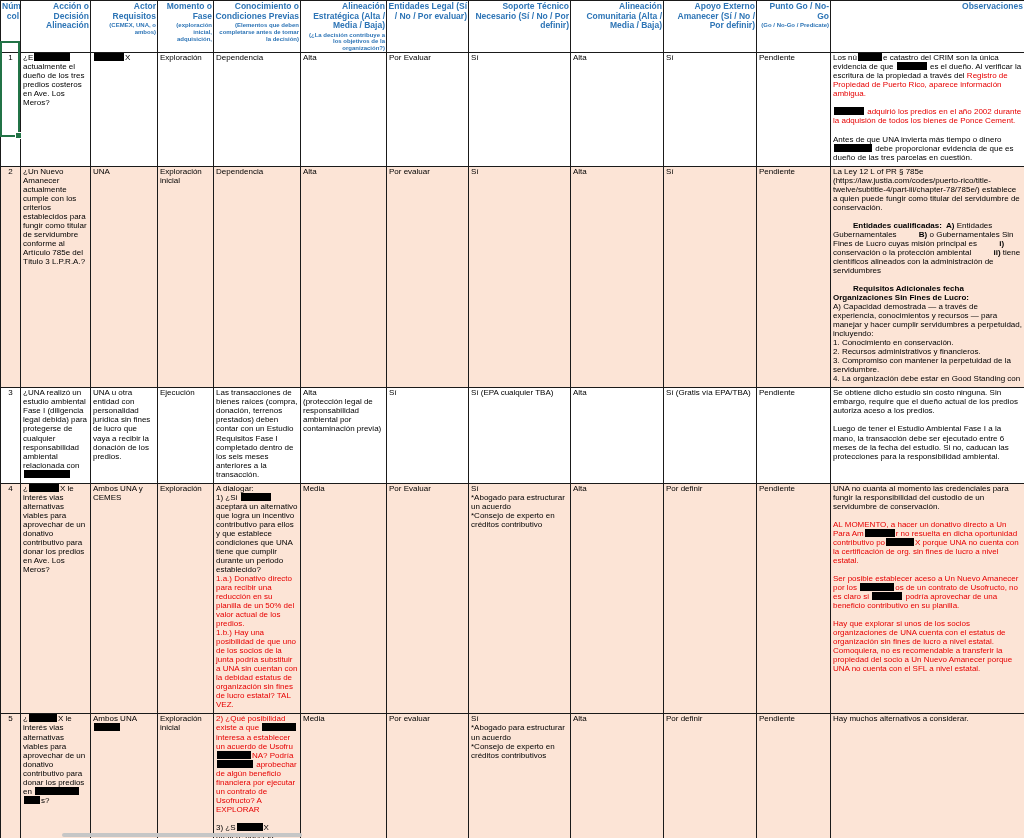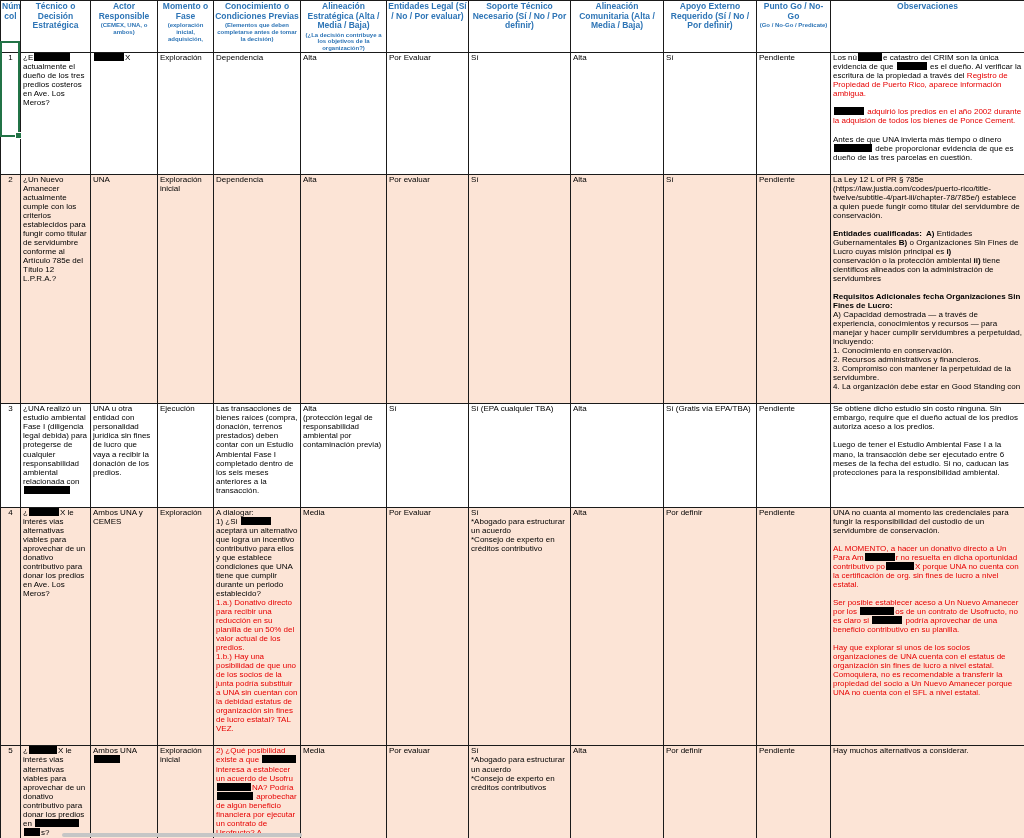--- a/index.html
+++ b/index.html
@@ -11,33 +11,33 @@
   html,body{margin:0;padding:0;}
   body{
     width:1024px;height:838px;position:relative;background:#fff;
     font-family:"Liberation Sans", sans-serif;
     overflow:hidden;
   }
   table{border-collapse:collapse;table-layout:fixed;width:1024px;}
   th,td{border:1px solid #1a1a1a;box-sizing:border-box;}
   th{
     color:var(--blue);font-weight:bold;font-size:8.5px;line-height:1.12;
-    vertical-align:top;text-align:center;padding:1px 1px 0 1px;overflow:hidden;
+    vertical-align:top;text-align:right;padding:1px 1px 0 1px;overflow:hidden;
     background:#fff;
   }
   .h-sub{font-size:6px;line-height:1.15;margin-top:1px;font-weight:bold;}
   td{
     vertical-align:top;font-size:8px;line-height:1.13;color:#000;
-    padding:0 2px 12px 2px;overflow:hidden;
+    padding:0 2px 4px 2px;overflow:hidden;
     white-space:pre-wrap;word-wrap:break-word;background:#fff;
   }
   td.num{text-align:center;padding:0;}
   tr.peach td{background:var(--peach);}
   .red{color:var(--red);}
-  .bold{font-weight:bold;}
+  .bold{font-weight:bold;margin-left:20px;}
   .redact{
     display:inline-block;height:8px;background:#000;
     vertical-align:-1px;margin:0 1px;
   }
   #selection{
     position:absolute;left:0px;top:41px;width:20px;height:96px;
     border:2px solid var(--green);pointer-events:none;box-sizing:border-box;
   }
   #selection .fill-handle{
     position:absolute;right:-4px;bottom:-4px;width:5px;height:5px;
@@ -66,24 +66,24 @@
         <col style="width:93px">
         <col style="width:74px">
         <col style="width:194px">
     </colgroup>
     <thead>
       <tr id="header-row" style="height:41px">
           <th>
             <div class="h-main">Núm col</div>
           </th>
           <th>
-            <div class="h-main">Técnico o Decisión Estratégica</div>
-          </th>
-          <th>
-            <div class="h-main">Actor Responsible</div>
+            <div class="h-main">Acción o Decisión Alineación</div>
+          </th>
+          <th>
+            <div class="h-main">Actor Requisitos</div>
             <div class="h-sub">(CEMEX, UNA, o ambos)</div>
           </th>
           <th>
             <div class="h-main">Momento o Fase</div>
             <div class="h-sub">(exploración inicial, adquisición,</div>
           </th>
           <th>
             <div class="h-main">Conocimiento o Condiciones Previas</div>
             <div class="h-sub">(Elementos que deben completarse antes de tomar la decisión)</div>
           </th>
@@ -94,21 +94,21 @@
           <th>
             <div class="h-main">Entidades Legal (Sí / No / Por evaluar)</div>
           </th>
           <th>
             <div class="h-main">Soporte Técnico Necesario (Sí / No / Por definir)</div>
           </th>
           <th>
             <div class="h-main">Alineación Comunitaria (Alta / Media / Baja)</div>
           </th>
           <th>
-            <div class="h-main">Apoyo Externo Requerido (Sí / No / Por definir)</div>
+            <div class="h-main">Apoyo Externo Amanecer (Sí / No / Por definir)</div>
           </th>
           <th>
             <div class="h-main">Punto Go / No-Go</div>
             <div class="h-sub">(Go / No-Go / Predicate)</div>
           </th>
           <th>
             <div class="h-main">Observaciones</div>
           </th>
         </tr>
     </thead>
@@ -126,48 +126,48 @@
           <td><span>Sí</span></td>
           <td><span>Pendiente</span></td>
           <td><span>Los nú</span><span class="redact" style="width: 24px;"></span><span>e catastro del CRIM son la única evidencia de que </span><span class="redact" style="width: 30px;"></span><span> es el dueño. Al verificar la escritura de la propiedad a través del </span><span class="red">Registro de Propiedad de Puerto Rico, aparece información ambigua.</span><span>
 
 </span><span class="redact" style="width: 30px;"></span><span class="red"> adquirió los predios en el año 2002 durante la adquisión de todos los bienes de Ponce Cement.</span><span>
 
 Antes de que UNA invierta más tiempo o dinero </span><span class="redact" style="width: 38px;"></span><span> debe proporcionar evidencia de que es dueño de las tres parcelas en cuestión.</span></td>
         </tr>
         <tr class="peach" style="height: 192px;">
           <td class="num"><span>2</span></td>
-          <td><span>¿Un Nuevo Amanecer actualmente cumple con los criterios establecidos para fungir como titular de servidumbre conforme al Artículo 785e del Título 12 L.P.R.A.?</span></td>
+          <td><span>¿Un Nuevo Amanecer actualmente cumple con los criterios establecidos para fungir como titular de servidumbre conforme al Artículo 785e del Título 3 L.P.R.A.?</span></td>
           <td><span>UNA</span></td>
           <td><span>Exploración inicial</span></td>
           <td><span>Dependencia</span></td>
           <td><span>Alta</span></td>
           <td><span>Por evaluar</span></td>
           <td><span>Sí</span></td>
           <td><span>Alta</span></td>
           <td><span>Sí</span></td>
           <td><span>Pendiente</span></td>
           <td><span>La Ley 12 L of PR § 785e (https://law.justia.com/codes/puerto-rico/title-twelve/subtitle-4/part-iii/chapter-78/785e/) establece a quien puede fungir como titular del servidumbre de conservación.
 
-</span><span class="bold">Entidades cualificadas:  A)</span><span> Entidades Gubernamentales </span><span class="bold">B)</span><span> o Organizaciones Sin Fines de Lucro cuyas misión principal es </span><span class="bold">i)</span><span>
+</span><span class="bold">Entidades cualificadas:  A)</span><span> Entidades Gubernamentales </span><span class="bold">B)</span><span> o Gubernamentales Sin Fines de Lucro cuyas misión principal es </span><span class="bold">i)</span><span>
 conservación o la protección ambiental </span><span class="bold">ii)</span><span> tiene científicos alineados con la administración de servidumbres
 
 </span><span class="bold">Requisitos Adicionales fecha Organizaciones Sin Fines de Lucro:</span><span>
 A) Capacidad demostrada — a través de experiencia, conocimientos y recursos — para manejar y hacer cumplir servidumbres a perpetuidad, incluyendo:
 1. Conocimiento en conservación.
 2. Recursos administrativos y financieros.
 3. Compromiso con mantener la perpetuidad de la servidumbre.
 4. La organización debe estar en Good Standing con</span></td>
         </tr>
         <tr class="" style="height: 88px;">
           <td class="num"><span>3</span></td>
           <td><span>¿UNA realizó un estudio ambiental Fase I (diligencia legal debida) para protegerse de cualquier responsabilidad ambiental relacionada con </span><span class="redact" style="width: 46px;"></span></td>
           <td><span>UNA u otra entidad con personalidad jurídica sin fines de lucro que vaya a recibir la donación de los predios.</span></td>
           <td><span>Ejecución</span></td>
-          <td><span>Las transacciones de bienes raíces (compra, donación, terrenos prestados) deben contar con un Estudio Ambiental Fase I completado dentro de los seis meses anteriores a la transacción.</span></td>
+          <td><span>Las transacciones de bienes raíces (compra, donación, terrenos prestados) deben contar con un Estudio Requisitos Fase I completado dentro de los seis meses anteriores a la transacción.</span></td>
           <td><span>Alta
 (protección legal de responsabilidad ambiental por contaminación previa)</span></td>
           <td><span>Sí</span></td>
           <td><span>Sí (EPA cualquier TBA)</span></td>
           <td><span>Alta</span></td>
           <td><span>Sí (Gratis vía EPA/TBA)</span></td>
           <td><span>Pendiente</span></td>
           <td><span>Se obtiene dicho estudio sin costo ninguna. Sin embargo, require que el dueño actual de los predios autoriza aceso a los predios.
 
 Luego de tener el Estudio Ambiental Fase I a la mano, la transacción debe ser ejecutado entre 6 meses de la fecha del estudio. Si no, caducan las protecciones para la responsibilidad ambiental.</span></td>

